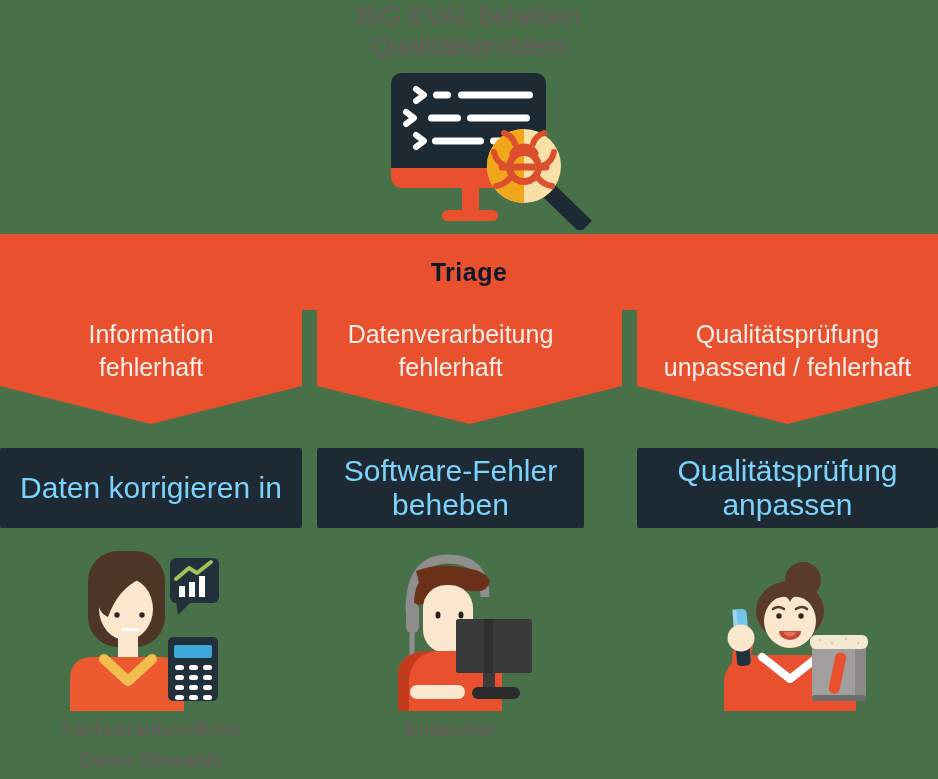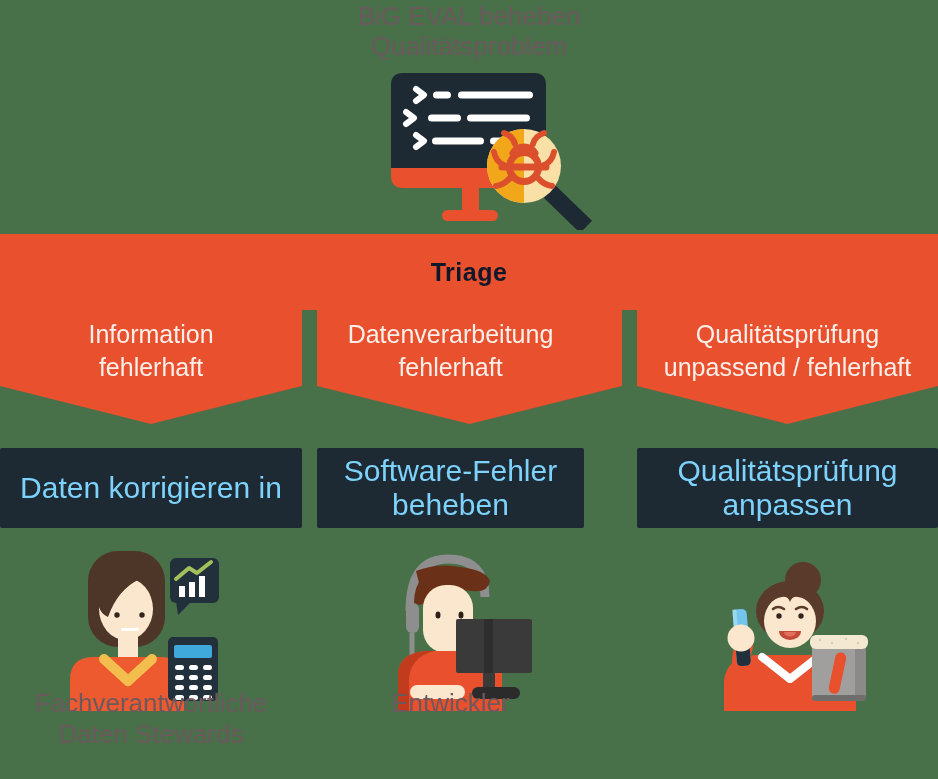--- a/index.html
+++ b/index.html
@@ -22,21 +22,21 @@
   .triage-bar span{color:#0f172a;font-weight:bold;font-size:25px;letter-spacing:.5px;}
   
   .chevrons{top:310px;left:0;width:938px;height:116px;}
   
   .cause{top:318px;text-align:center;color:#FBEFEA;font-size:25px;line-height:33px;}
   
   .action-box{top:448px;height:80px;background:#1D2933;display:flex;flex-direction:column;
               align-items:center;justify-content:center;text-align:center;
               color:#7dd3fc;font-size:30px;line-height:34px;border-radius:2px;}
   
-  .role{top:688px;text-align:center;color:#6C595D;font-size:26px;line-height:31px;}
+  .role{top:714px;text-align:center;color:#6C595D;font-size:20px;line-height:31px;}
   svg{display:block;}
 </style>
 </head>
 <body>
 
 <div class="canvas">
 
   <div class="abs header">
     <div>BiG EVAL beheben</div>
     <div>Qualitätsproblem</div>

